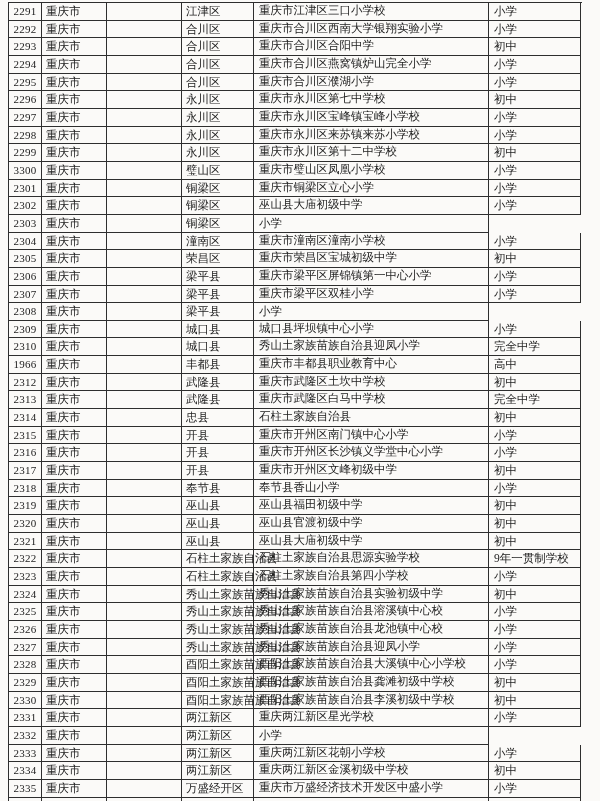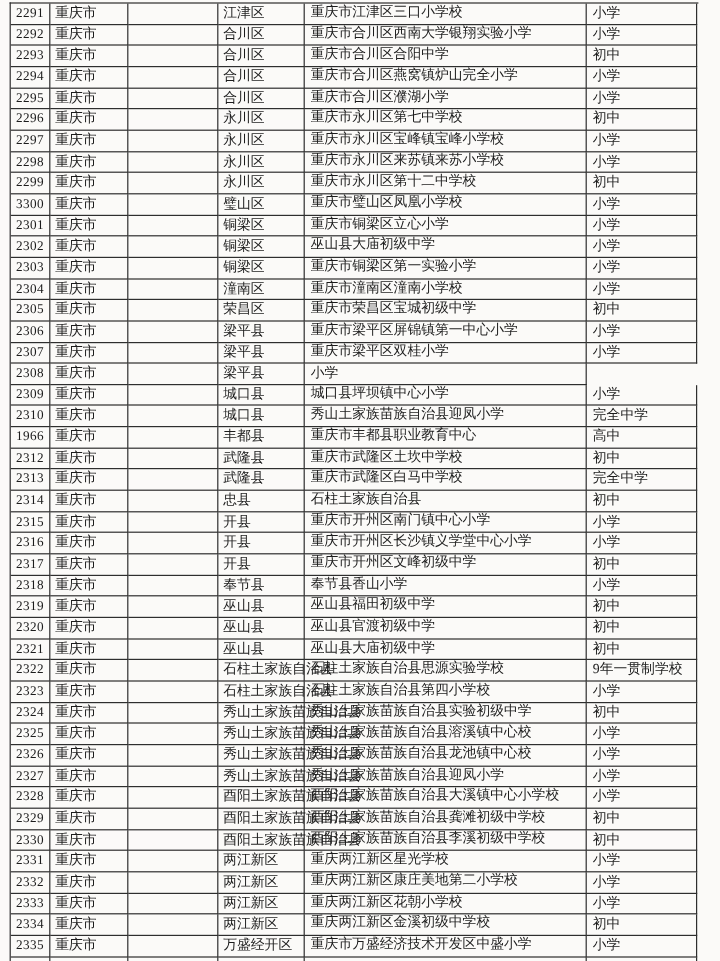--- a/index.html
+++ b/index.html
@@ -169,21 +169,20 @@
     <div class="tcell c-district"><span>铜梁区</span></div>
     <div class="tcell c-school"><span>巫山县大庙初级中学</span></div>
     <div class="tcell c-type"><span>小学</span></div>
   </div>
 
   <div class="trow">
     <div class="tcell c-index"><span>2303</span></div>
     <div class="tcell c-city"><span>重庆市</span></div>
     <div class="tcell c-spacer"><span></span></div>
     <div class="tcell c-district"><span>铜梁区</span></div>
-    <div class="tcell c-school"><span>重庆市铜梁区第一实验小学</span></div>
     <div class="tcell c-type"><span>小学</span></div>
   </div>
 
   <div class="trow">
     <div class="tcell c-index"><span>2304</span></div>
     <div class="tcell c-city"><span>重庆市</span></div>
     <div class="tcell c-spacer"><span></span></div>
     <div class="tcell c-district"><span>潼南区</span></div>
     <div class="tcell c-school"><span>重庆市潼南区潼南小学校</span></div>
     <div class="tcell c-type"><span>小学</span></div>
@@ -429,21 +428,20 @@
     <div class="tcell c-district"><span>两江新区</span></div>
     <div class="tcell c-school"><span>重庆两江新区星光学校</span></div>
     <div class="tcell c-type"><span>小学</span></div>
   </div>
 
   <div class="trow">
     <div class="tcell c-index"><span>2332</span></div>
     <div class="tcell c-city"><span>重庆市</span></div>
     <div class="tcell c-spacer"><span></span></div>
     <div class="tcell c-district"><span>两江新区</span></div>
-    <div class="tcell c-school"><span>重庆两江新区康庄美地第二小学校</span></div>
     <div class="tcell c-type"><span>小学</span></div>
   </div>
 
   <div class="trow">
     <div class="tcell c-index"><span>2333</span></div>
     <div class="tcell c-city"><span>重庆市</span></div>
     <div class="tcell c-spacer"><span></span></div>
     <div class="tcell c-district"><span>两江新区</span></div>
     <div class="tcell c-school"><span>重庆两江新区花朝小学校</span></div>
     <div class="tcell c-type"><span>小学</span></div>

